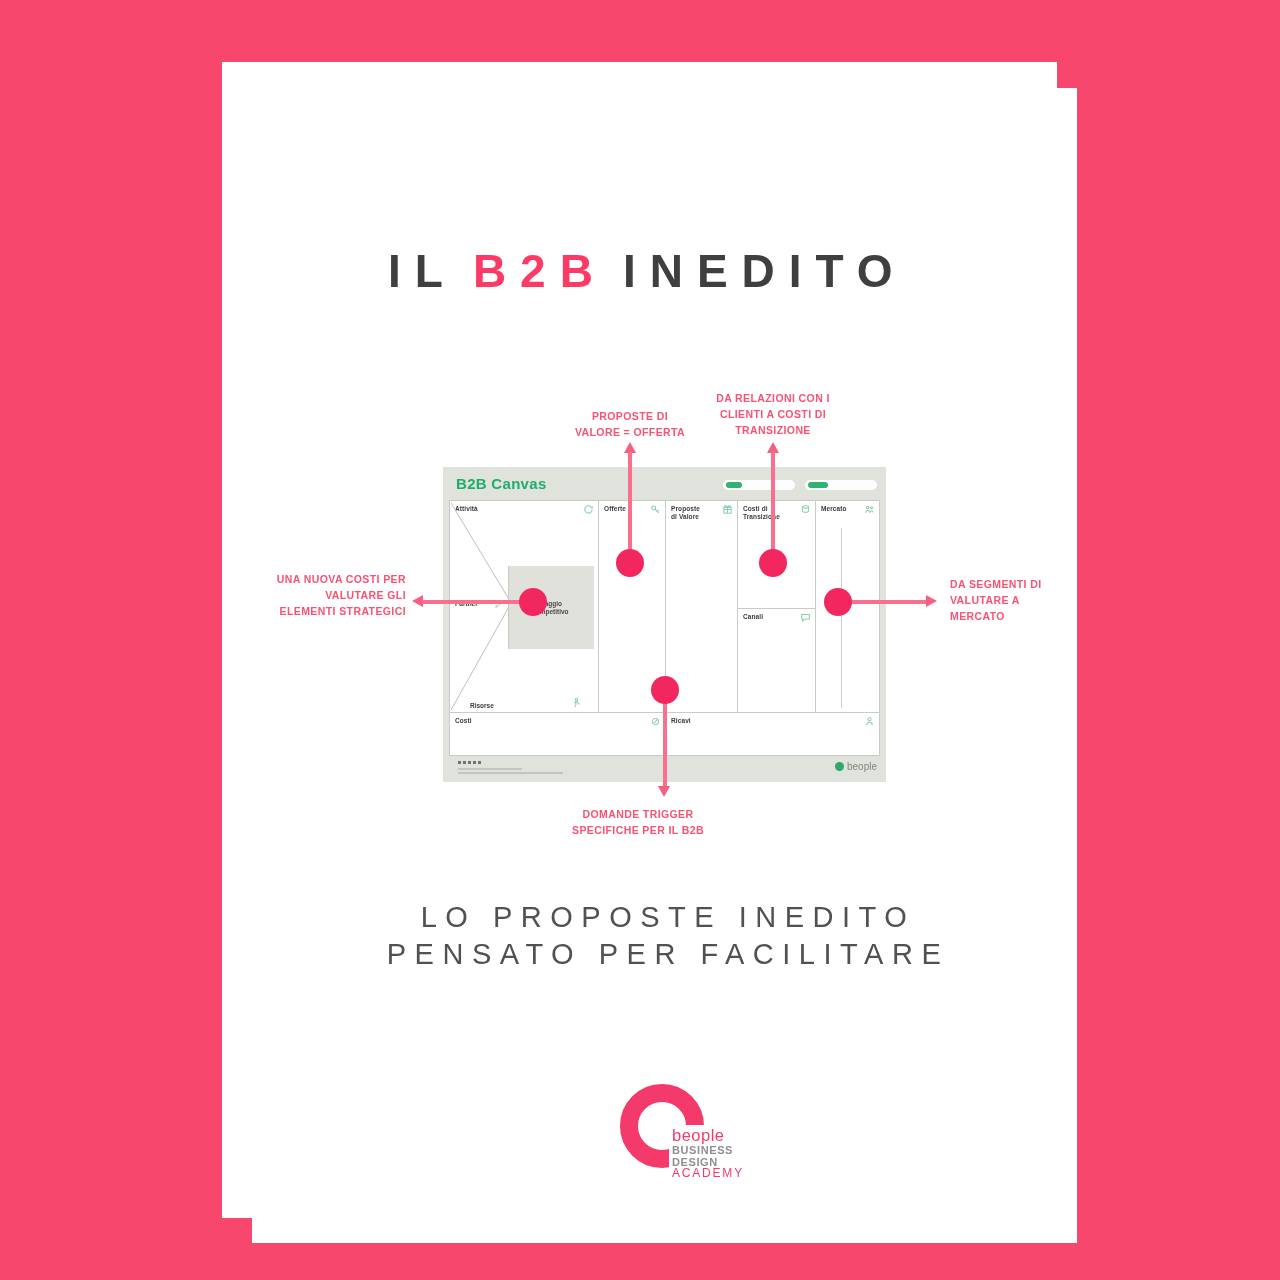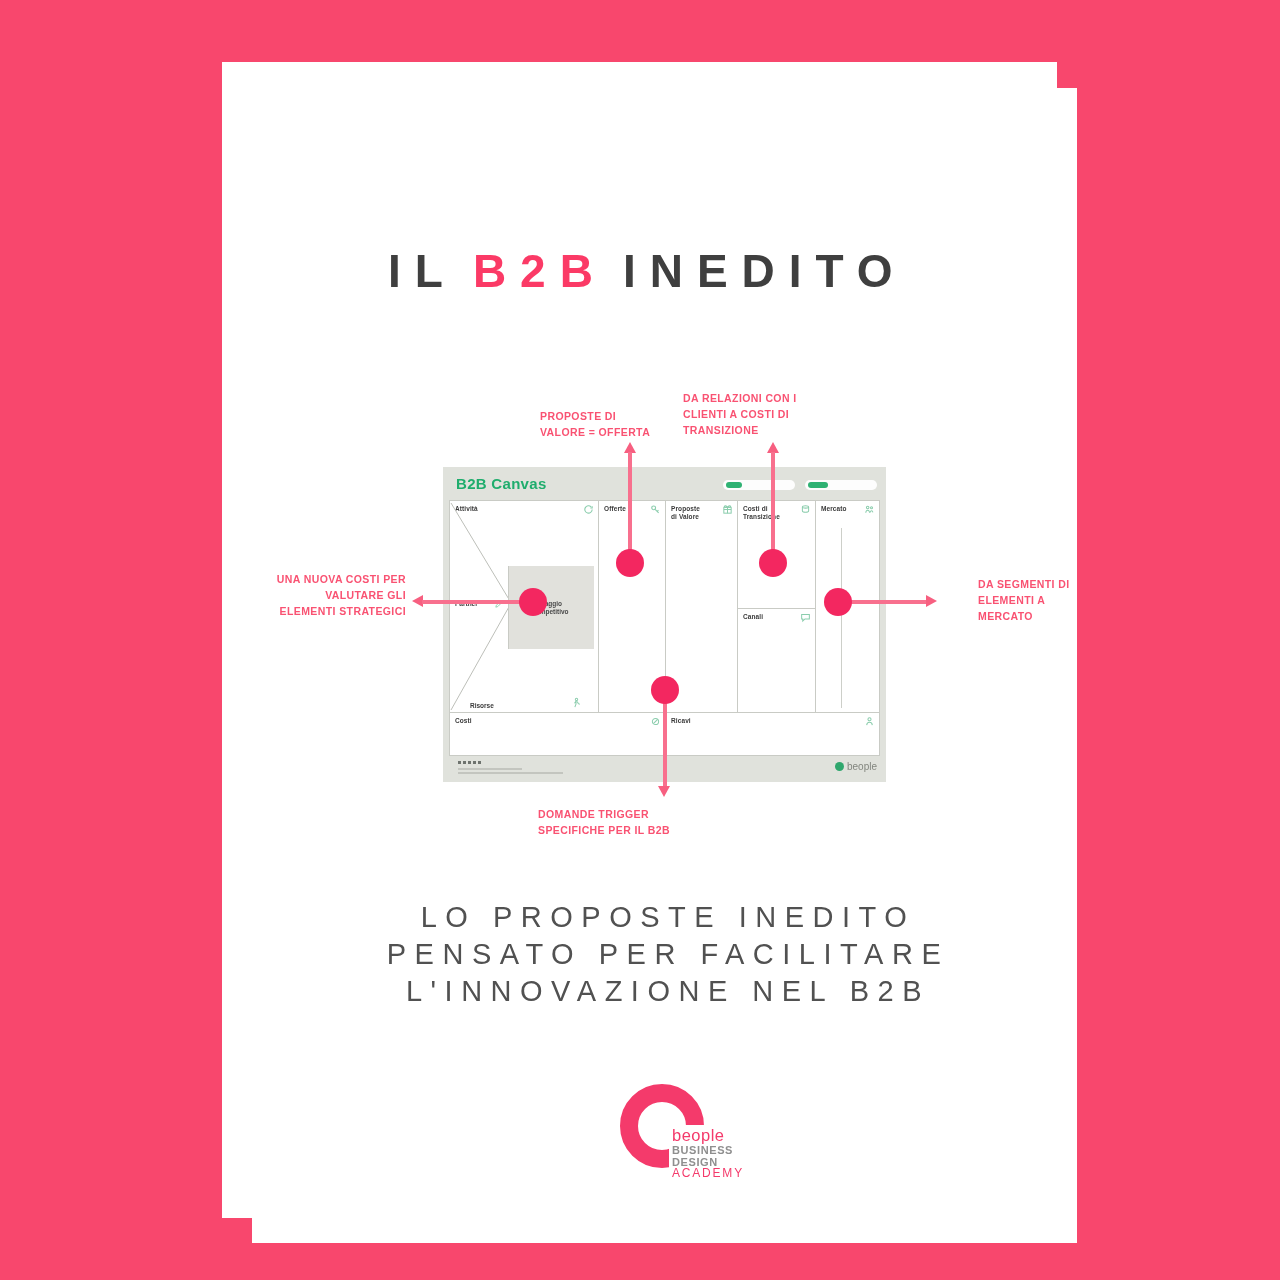--- a/index.html
+++ b/index.html
@@ -38,21 +38,21 @@
   .cv-footer-marks{left:15px;top:294px;display:flex;gap:2px;}
   .cv-footer-marks i{display:block;width:3px;height:3px;background:#6E736E;}
   .cv-footer-line{position:absolute;height:2px;background:#C3C5BF;}
   .cv-brand{right:9px;top:294px;display:flex;align-items:center;gap:3px;}
   .cv-brand .bdot{width:9px;height:9px;border-radius:50%;background:#2FA76D;}
   .cv-brand span{font-size:10px;color:#83867F;}
 
   
   .ann-text{position:absolute;font-size:10.5px;font-weight:700;color:#F95272;
     letter-spacing:.4px;line-height:16px;}
-  .center{} .right{text-align:right;} .left{text-align:left;margin-left:28px;}
+  .center{text-align:center;} .right{text-align:right;} .left{text-align:left;}
   .pin-dot{position:absolute;width:28px;height:28px;border-radius:50%;background:#F32760;z-index:6;}
   .pin-line{position:absolute;background:#F8708E;z-index:5;}
   .arr{position:absolute;width:0;height:0;z-index:5;}
   .arr-up{border-left:6.5px solid transparent;border-right:6.5px solid transparent;border-bottom:11px solid #F75F80;}
   .arr-down{border-left:6.5px solid transparent;border-right:6.5px solid transparent;border-top:11px solid #F75F80;}
   .arr-left{border-top:6.5px solid transparent;border-bottom:6.5px solid transparent;border-right:11px solid #F75F80;}
   .arr-right{border-top:6.5px solid transparent;border-bottom:6.5px solid transparent;border-left:11px solid #F75F80;}
 
   
   .subtitle{left:250px;top:899px;width:836px;text-align:center;font-size:29px;
@@ -225,39 +225,38 @@
   <div>UNA NUOVA COSTI PER</div>
   <div>VALUTARE GLI</div>
   <div>ELEMENTI STRATEGICI</div>
 </div>
 <div class="arr arr-left" style="left:412px;top:595px;"></div>
 <div class="pin-line" style="left:422px;top:600px;width:111px;height:3.5px;"></div>
 <div class="pin-dot" style="left:519px;top:588px;"></div>
 
 <div class="ann-text left" style="left:950px;top:576px;width:160px;">
   <div>DA SEGMENTI DI</div>
-  <div>ELEMENTI A</div>
+  <div>VALUTARE A</div>
   <div>MERCATO</div>
 </div>
 <div class="pin-line" style="left:838px;top:600px;width:89px;height:3.5px;"></div>
 <div class="arr arr-right" style="left:926px;top:595px;"></div>
 <div class="pin-dot" style="left:824px;top:588px;"></div>
 
 <div class="pin-dot" style="left:651px;top:676px;"></div>
 <div class="pin-line" style="left:663px;top:690px;width:3.5px;height:96px;"></div>
 <div class="arr arr-down" style="left:658px;top:786px;"></div>
 <div class="ann-text center" style="left:538px;top:806px;width:200px;">
   <div>DOMANDE TRIGGER</div>
   <div>SPECIFICHE PER IL B2B</div>
 </div>
 
 <div class="abs subtitle">
   <div>LO PROPOSTE INEDITO</div>
   <div>PENSATO PER FACILITARE</div>
-  <div>L'INNOVAZIONE NEL B2B</div>
 </div>
 
 <div class="abs logo-ring"></div>
 <div class="abs logo-patch"></div>
 <div class="abs logo-text">
   <div class="lg-beople">beople</div>
   <div class="lg-gray">BUSINESS</div>
   <div class="lg-gray">DESIGN</div>
   <div class="lg-academy">ACADEMY</div>
 </div>

